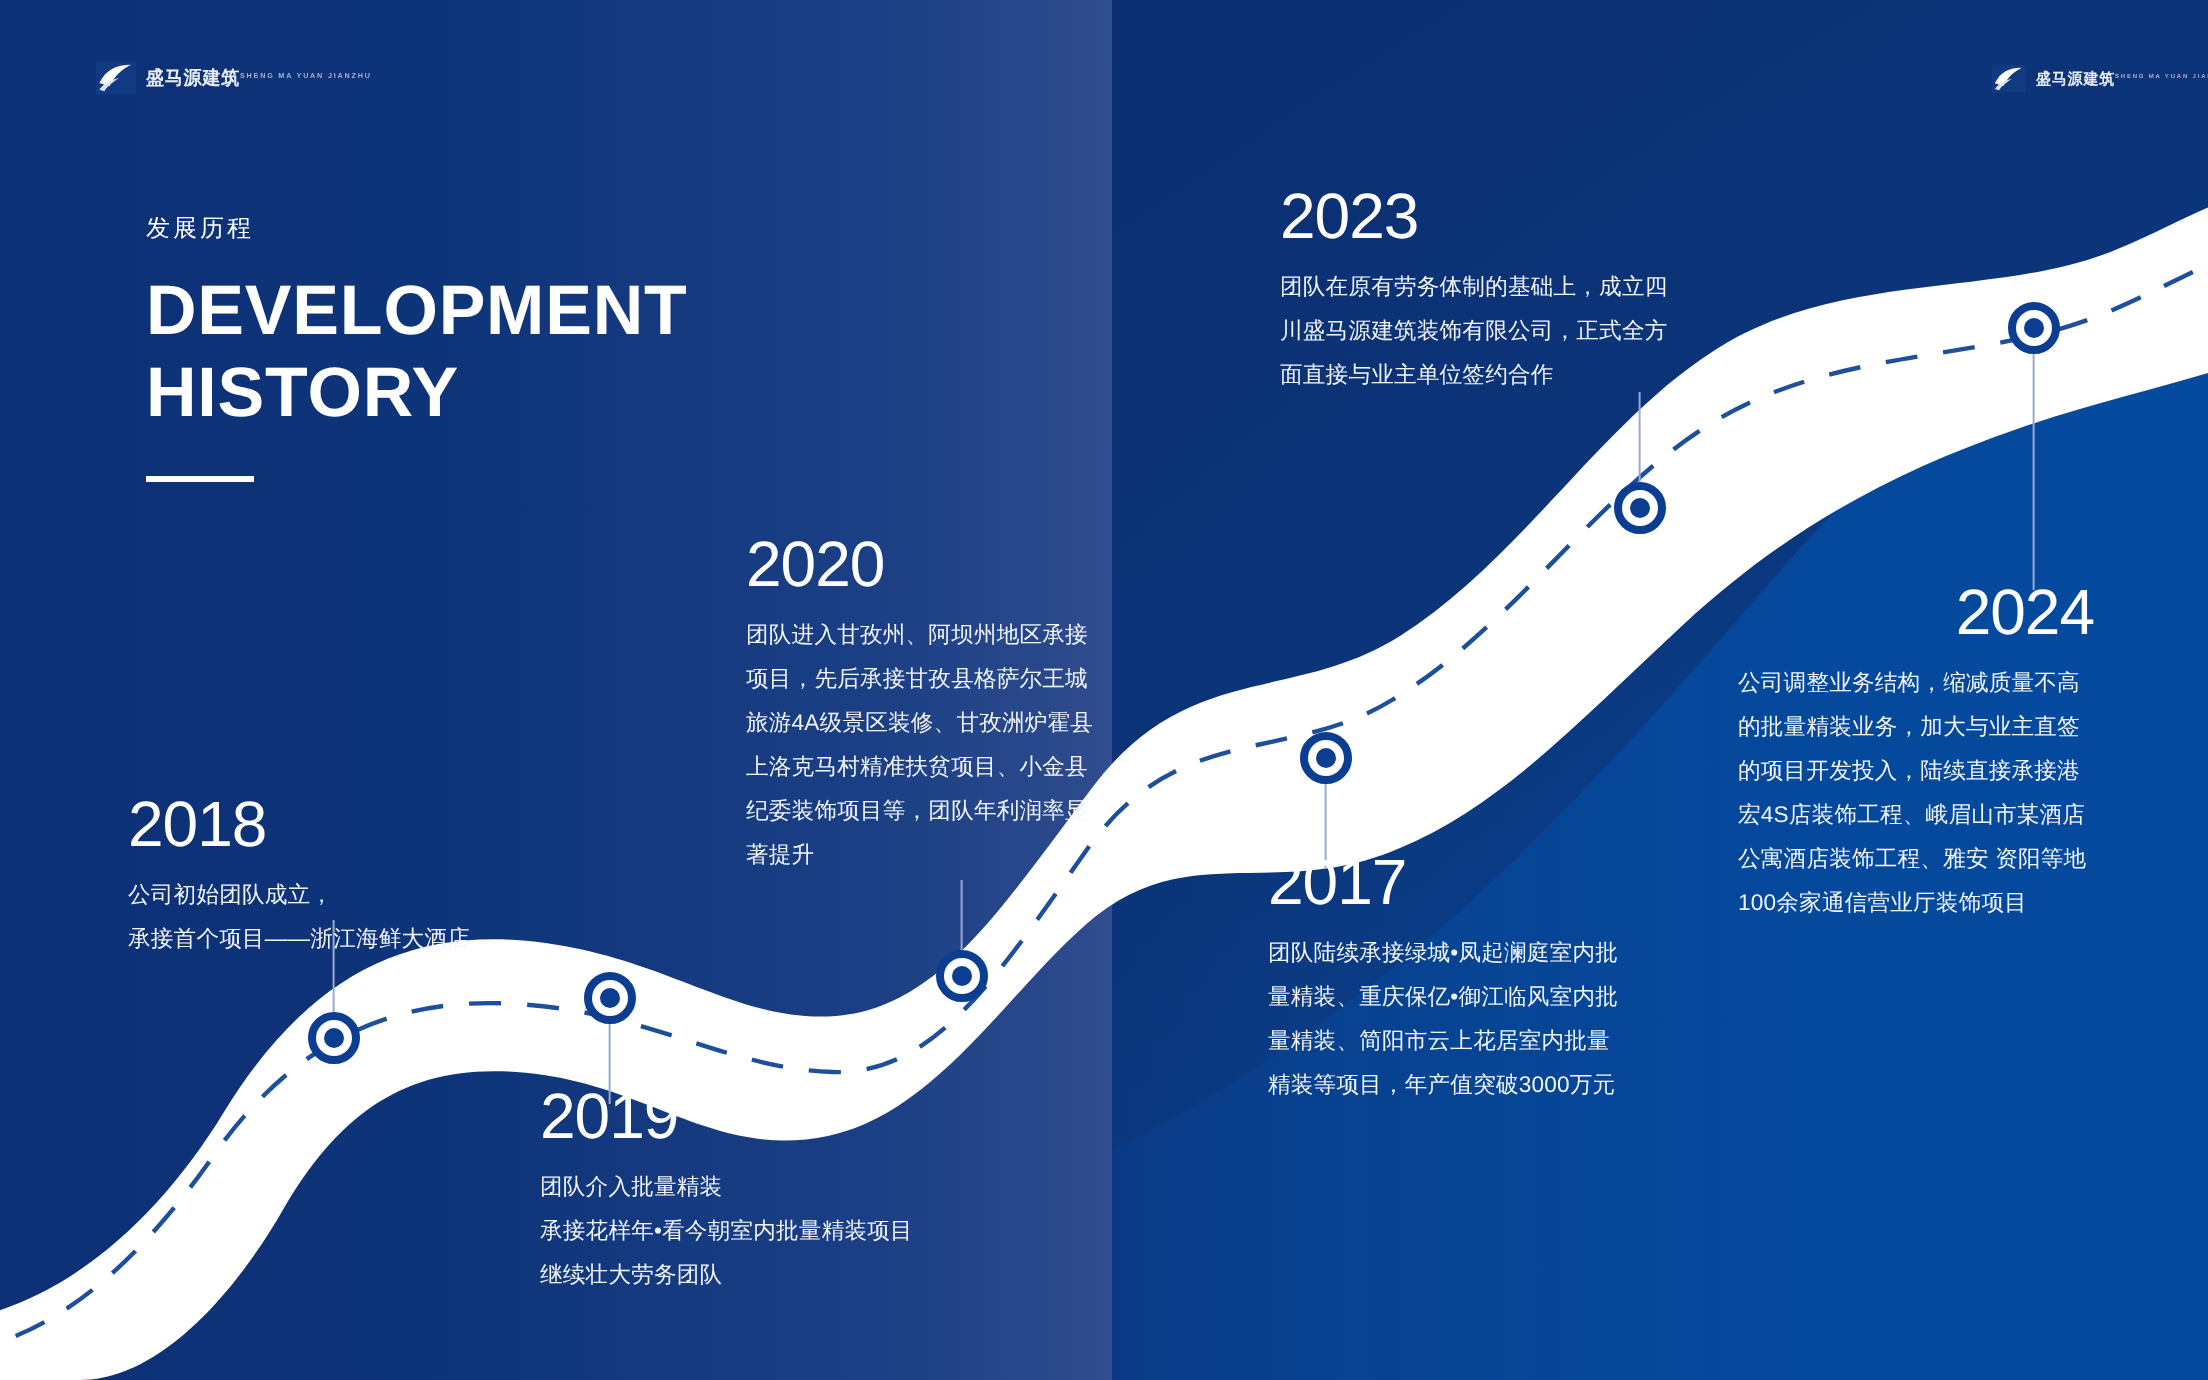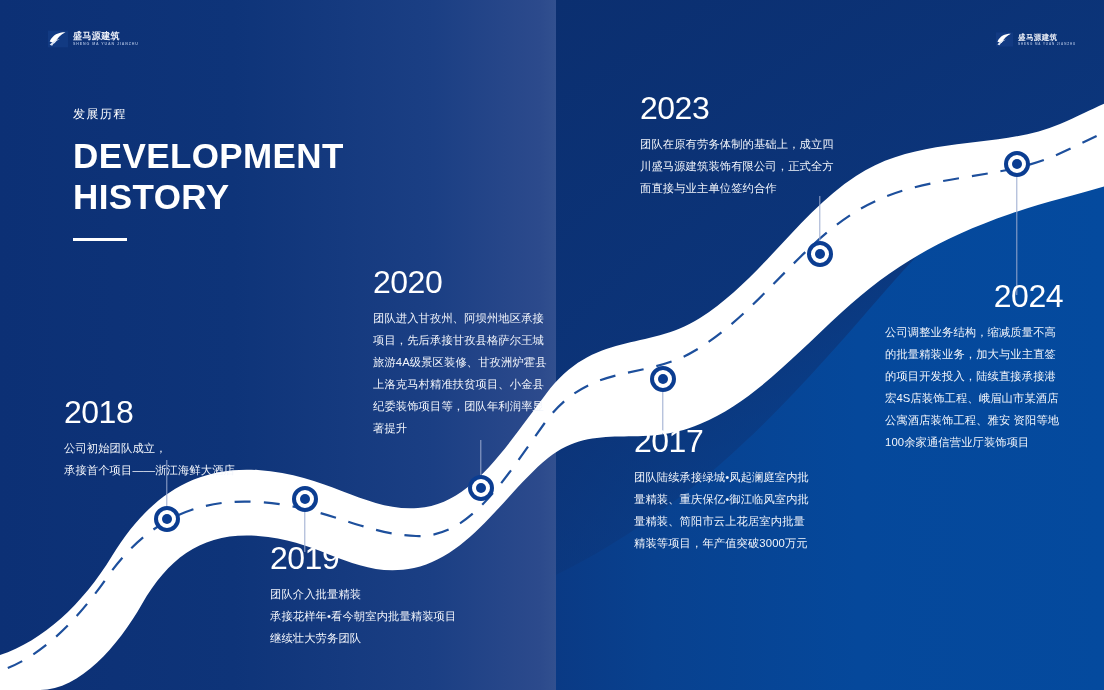--- a/index.html
+++ b/index.html
@@ -58,21 +58,21 @@
   .logo {
     position: absolute;
     display: flex;
     align-items: center;
     gap: 5px;
   }
   .logo-mark {
     width: 20px; height: 20px;
     flex: 0 0 auto;
   }
-  .logo-text { display: flex; flex-direction: column; line-height: 1; }
+  .logo-text { display: flex; flex-direction: row; line-height: 1; }
   .logo-cn {
     font-size: 9px;
     font-weight: bold;
     color: #e9edf6;
     letter-spacing: 0.4px;
     white-space: nowrap;
     transform: scaleY(1.05);
   }
   .logo-en {
     font-size: 3.6px;
@@ -173,21 +173,21 @@
     letter-spacing: 0.1px;
   }
   .entry.align-right { text-align: left; }
   .entry.align-right .year { text-align: right; }
 
   #entry-2018 { left: 64px;  top: 396px; width: 230px; }
   #entry-2019 { left: 270px; top: 542px; width: 230px; }
   #entry-2020 { left: 373px; top: 266px; width: 175px; }
   #entry-2022 { left: 634px; top: 425px; width: 175px; }
   #entry-2023 { left: 640px; top: 92px;  width: 205px; }
-  #entry-2024 { left: 869px; top: 280px; width: 178px; margin-left: 16px; }
+  #entry-2024 { left: 869px; top: 290px; width: 178px; }
 </style>
 </head>
 <body>
 
 <div id="stage">
 
   <div class="page-left"></div>
   <div class="page-right"></div>
 
   <svg class="right-dark-wedge" viewBox="0 0 548 690" preserveAspectRatio="none">

